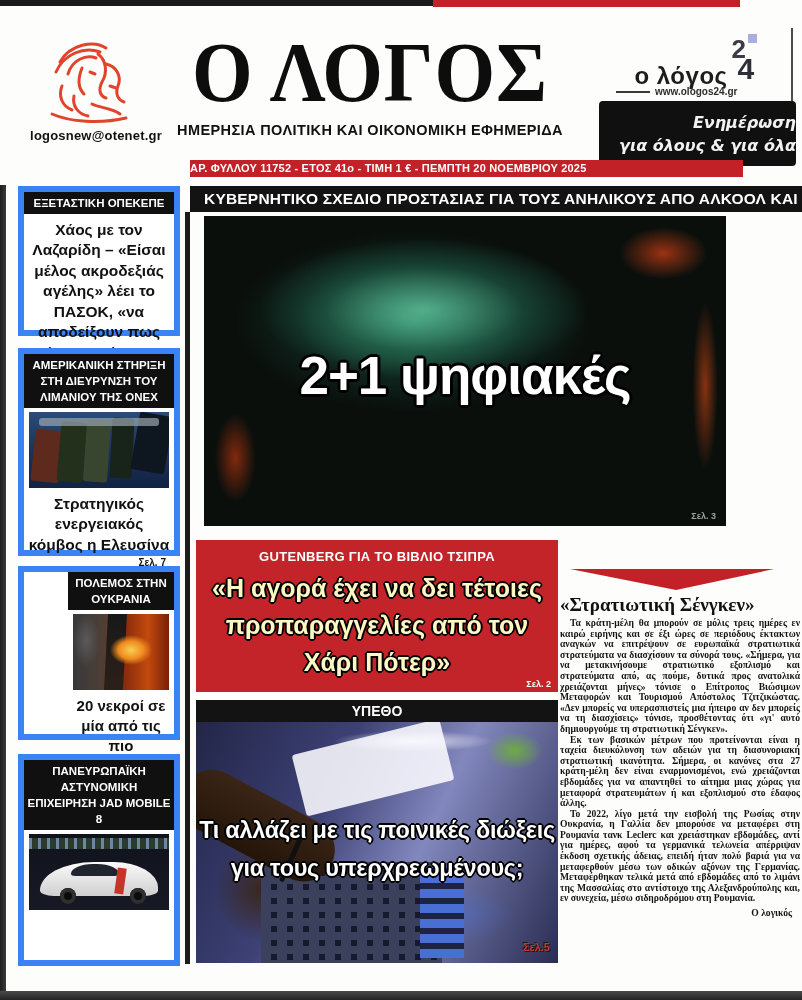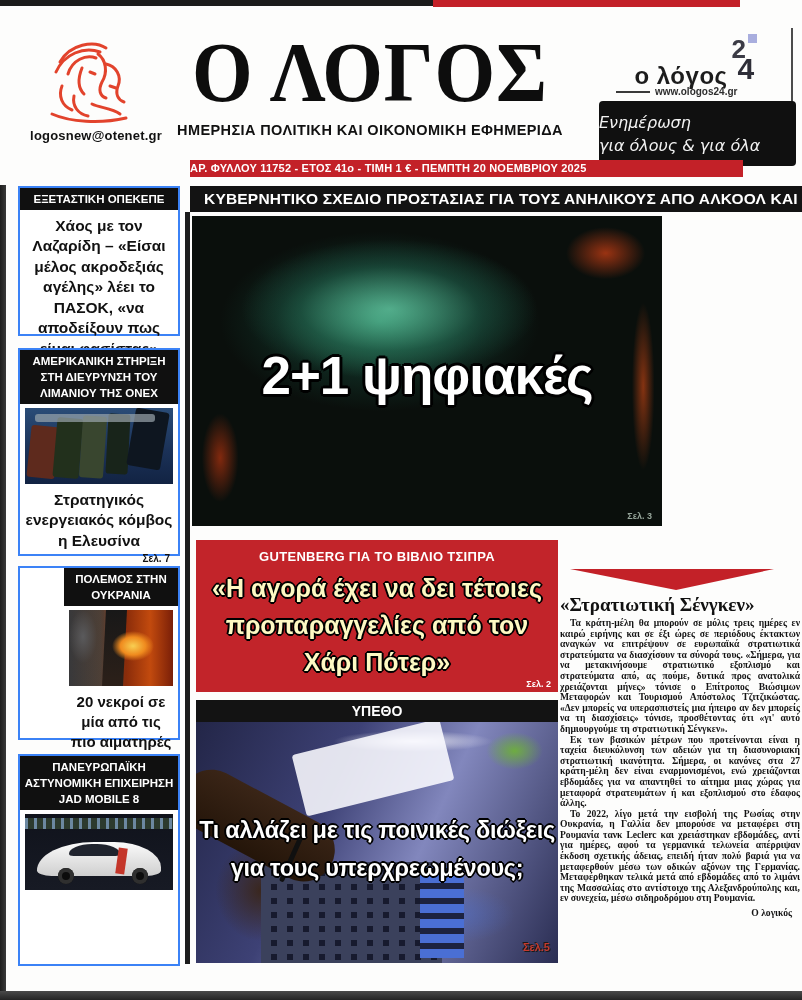--- a/index.html
+++ b/index.html
@@ -22,28 +22,28 @@
   .logo24{left:612px;top:48px;width:170px;height:40px;display:flex;align-items:flex-end;justify-content:center;gap:2px;}
   .logo24-text{font-weight:bold;font-size:24px;color:#1c1c1c;letter-spacing:.5px;line-height:1;}
   .logo24-num{position:relative;width:30px;height:42px;}
   .logo24-num .two{position:absolute;left:2px;top:-10px;font-weight:bold;font-size:26px;color:#3c3c46;line-height:1;}
   .logo24-num .four{position:absolute;left:8px;top:8px;font-weight:bold;font-size:30px;color:#2e2e38;line-height:1;}
   .logo24-num .sq{position:absolute;left:18px;top:-12px;width:9px;height:9px;background:#a9aede;}
   .logo24-url{left:616px;top:86px;width:160px;display:flex;align-items:center;gap:5px;}
   .logo24-url .dash{flex:0 0 34px;height:2px;background:#3a3a3a;}
   .logo24-url .url{font-weight:bold;font-size:10px;color:#2e2e2e;}
   .tagline-box{left:599px;top:101px;width:197px;height:65px;background:#101010;border-radius:4px;
-               display:flex;flex-direction:column;align-items:flex-start;justify-content:center;}
+               display:flex;flex-direction:column;align-items:flex-end;justify-content:center;font-weight:bold;}
   .tagline-box div{font-family:"DejaVu Sans",sans-serif;font-style:italic;font-size:16px;color:#f2f2f2;line-height:23px;}
   .issue-bar{left:190px;top:160px;width:553px;height:17px;background:#c32128;color:#fff;
              font-weight:bold;font-size:11px;line-height:17px;letter-spacing:.2px;}
   
   .col-rule{left:185px;top:212px;width:5px;height:752px;background:#1c1c1c;}
   
-  .sbox{left:18px;width:162px;border:2px solid #3b82f6;background:#fff;box-sizing:border-box;}
+  .sbox{left:18px;width:162px;border:6px solid #3b82f6;background:#fff;box-sizing:border-box;}
   .sbox .kick{background:#101010;color:#fff;font-weight:bold;font-size:11.5px;line-height:16px;
               text-align:center;padding:3px 2px;}
   .sbox .head{font-weight:bold;font-size:15.5px;line-height:1.32;text-align:center;padding:6px 4px 2px 4px;}
   .sbox .pg{font-weight:bold;font-size:10px;text-align:right;padding:0 8px 4px 0;}
   .sbox .photo{margin:4px 5px 0 5px;height:76px;position:relative;overflow:hidden;}
   
   .ph-ships{background:linear-gradient(180deg,#2a4c77 0%,#1b3258 55%,#122343 100%);}
   .ship{position:absolute;border-radius:3px;}
   
   .ph-fire{background:linear-gradient(90deg,#3a3a3c 0%,#514238 30%,#8a2c0a 55%,#c24a0e 78%,#7a1f08 100%);}
@@ -60,21 +60,21 @@
   .car-body{position:absolute;left:8%;top:28px;width:84%;height:34px;background:linear-gradient(#fbfbfb,#cfcfcf);
             border-radius:55% 45% 14% 14% / 100% 90% 20% 20%;}
   .car-win{position:absolute;left:30%;top:30px;width:34%;height:12px;background:#20242e;
            border-radius:50% 50% 10% 10%/90% 90% 20% 20%;}
   .car-sash{position:absolute;left:62%;top:34px;width:9px;height:26px;background:#c4362a;transform:rotate(8deg);}
   .wheel{position:absolute;top:54px;width:16px;height:16px;border-radius:50%;background:#0c0c0c;
          box-shadow:inset 0 0 0 4px #2f2f2f;}
   
   .main-kick{left:190px;top:186px;width:612px;height:26px;background:#131313;color:#fff;
              font-weight:bold;font-size:15.5px;line-height:26px;padding-left:14px;box-sizing:border-box;letter-spacing:.2px;}
-  .main-photo{left:192px;top:216px;width:470px;height:310px;overflow:hidden;
+  .main-photo{left:204px;top:216px;width:522px;height:310px;overflow:hidden;
       background:
         radial-gradient(closest-side at 88% 12%,rgba(190,60,20,.8),rgba(190,60,20,0) 70%),
         radial-gradient(closest-side at 6% 78%,rgba(170,50,15,.75),rgba(170,50,15,0) 65%),
         radial-gradient(closest-side at 96% 55%,rgba(215,75,21,.6),rgba(215,75,21,0) 60%),
         radial-gradient(closest-side at 42% 30%,rgba(120,230,190,.55),rgba(40,120,95,.35) 45%,rgba(10,25,20,0) 75%),
         radial-gradient(closest-side at 40% 34%,rgba(46,134,99,.9),rgba(18,56,44,.5) 55%,rgba(8,14,11,0) 85%),
         #0a0f0c;}
   .main-photo .lines{position:absolute;inset:0;display:flex;flex-direction:column;align-items:center;
                      justify-content:center;gap:26px;padding-top:8px;}
   .hl-xl{font-weight:bold;font-size:53px;color:#fff;letter-spacing:-1px;line-height:1;}

